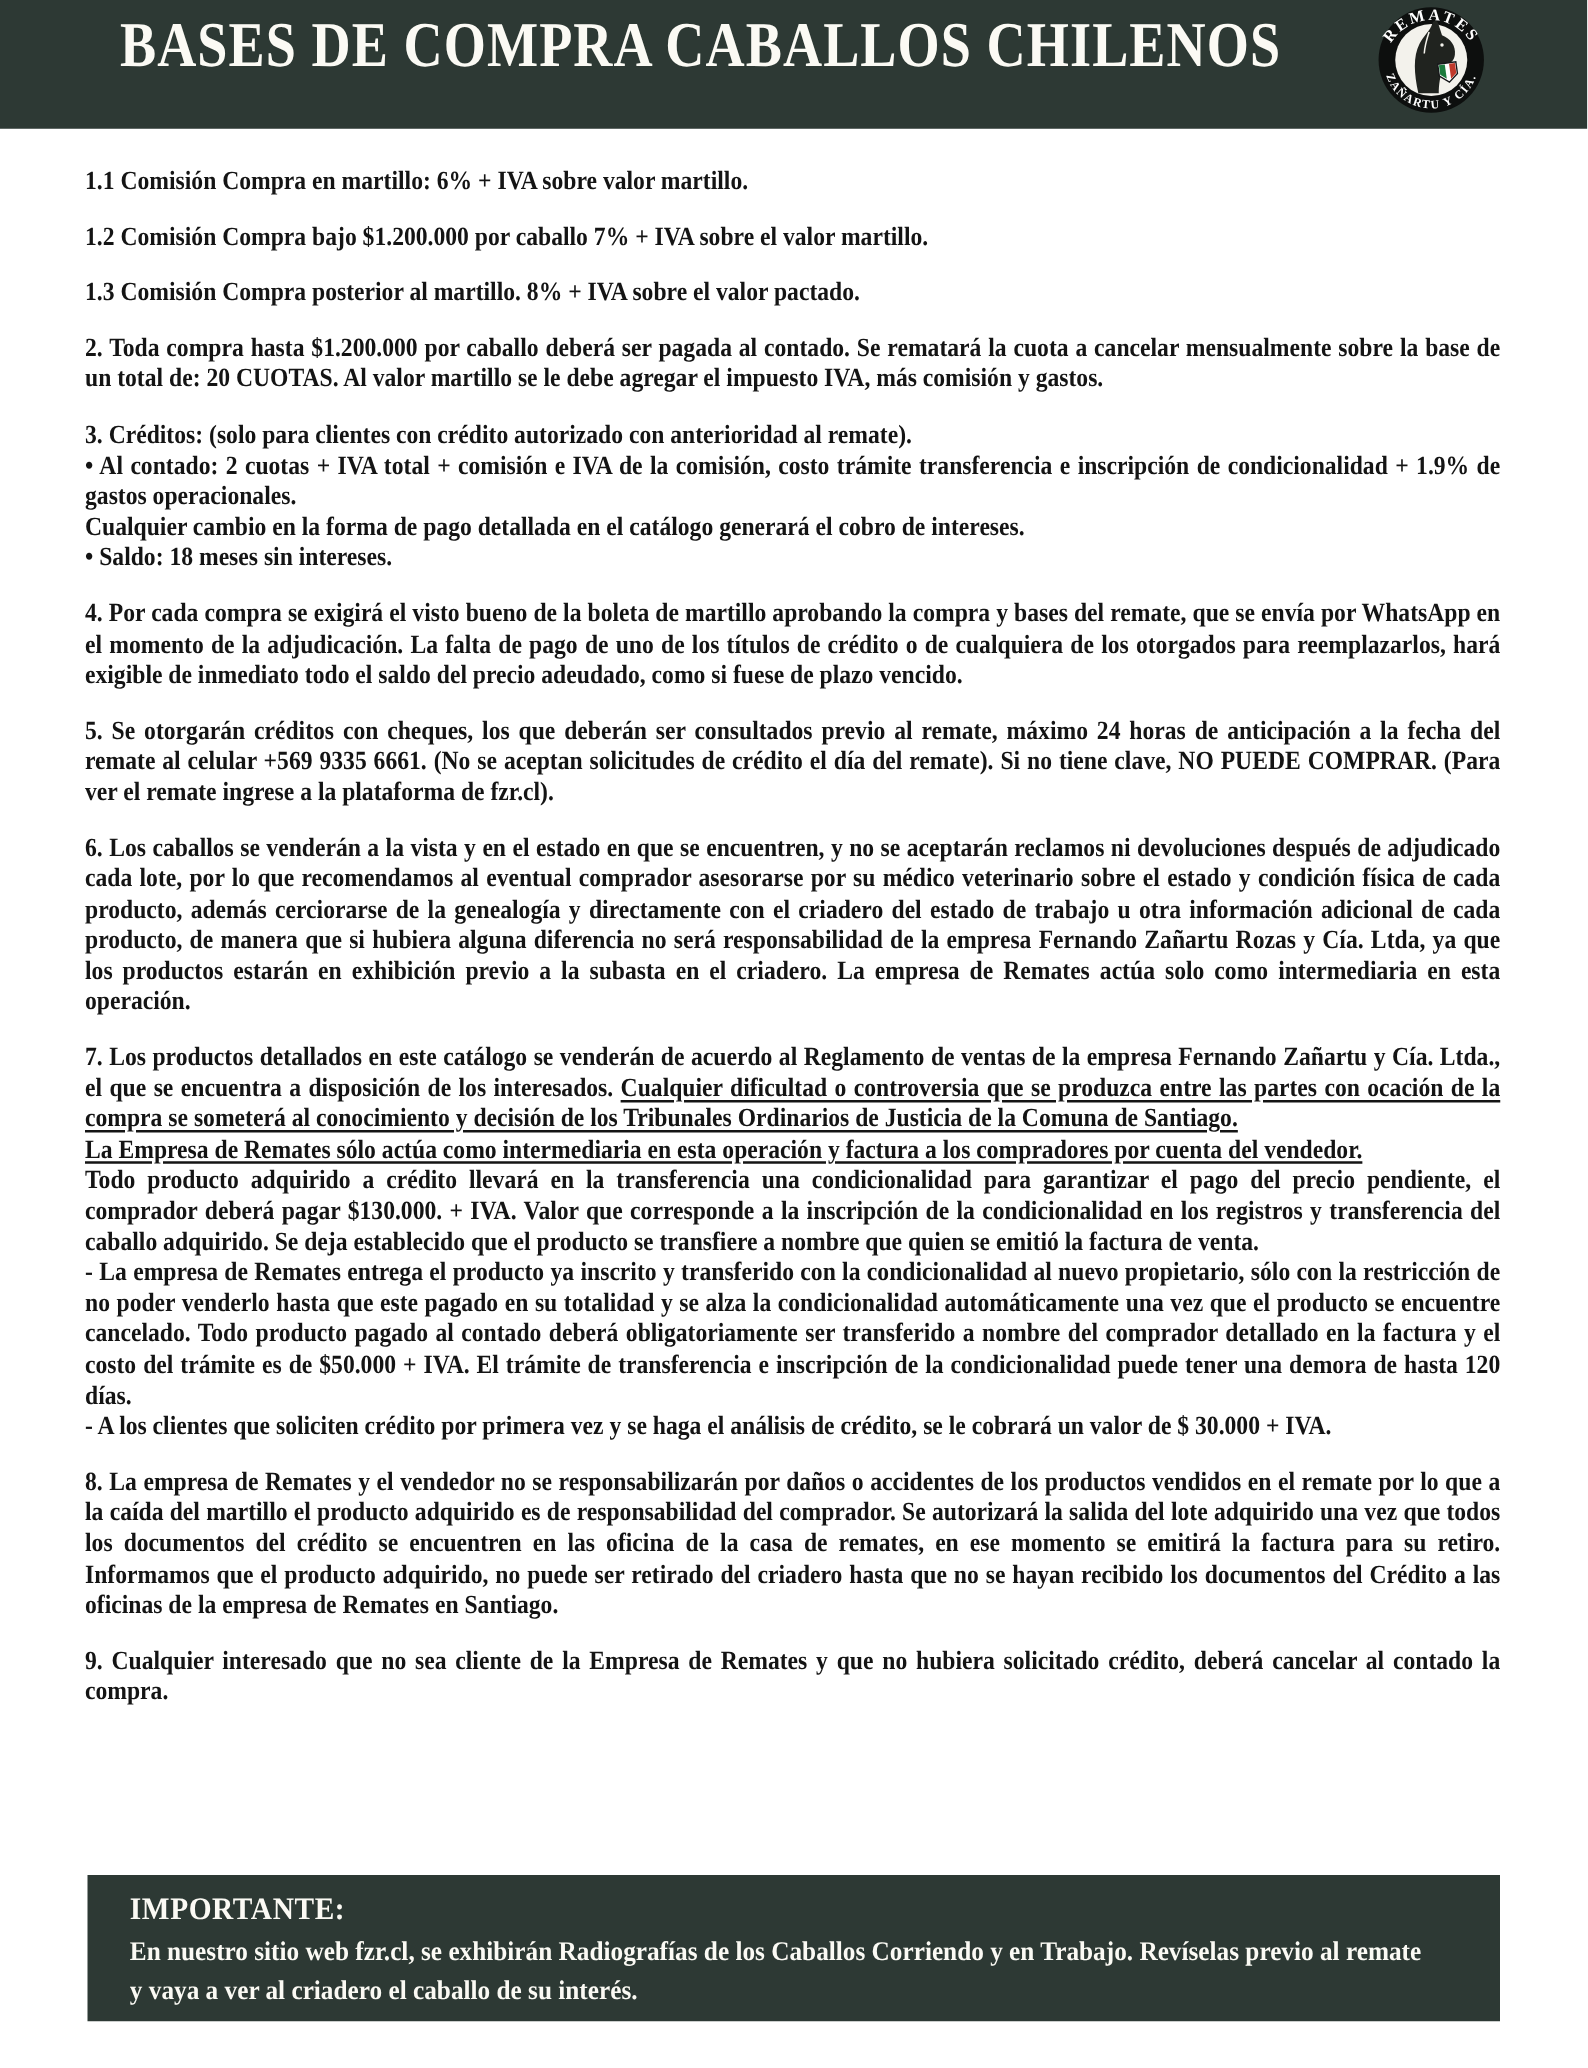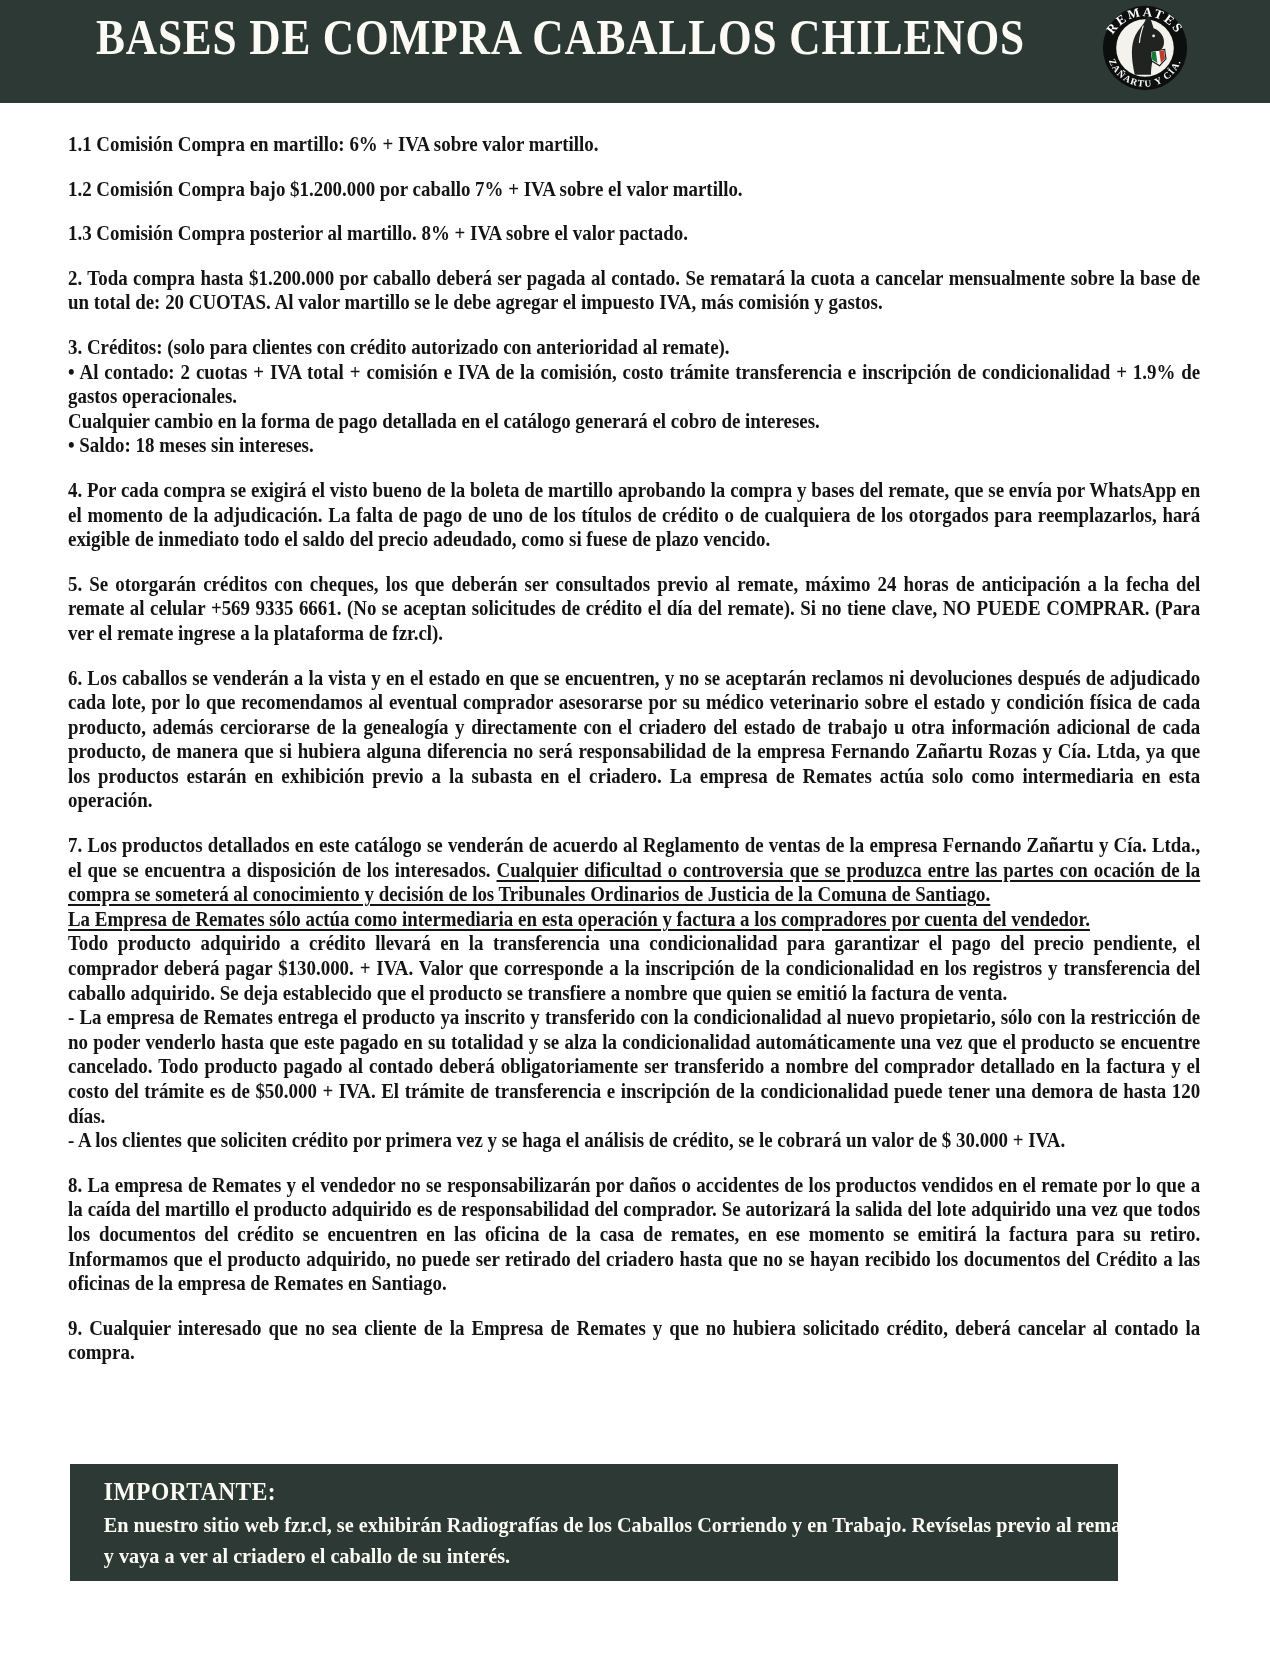--- a/index.html
+++ b/index.html
@@ -51,21 +51,21 @@
     text-align:justify;
   }
   .content p{margin:0 0 20px 0;}
   .content .u{
     text-decoration:underline;
     text-decoration-thickness:2px;
     text-underline-offset:3px;
   }
   
   .notice{
-    position:absolute;top:1464px;left:70px;width:1048px;height:117px;
+    position:absolute;top:1500px;left:70px;width:1130px;height:117px;
     background:var(--band);
     color:var(--band-text);
     overflow:hidden;
   }
   .notice-inner{
     width:1160px;
     transform:scaleX(0.94);
     transform-origin:0 0;
     padding:14px 0 0 36px;
   }

